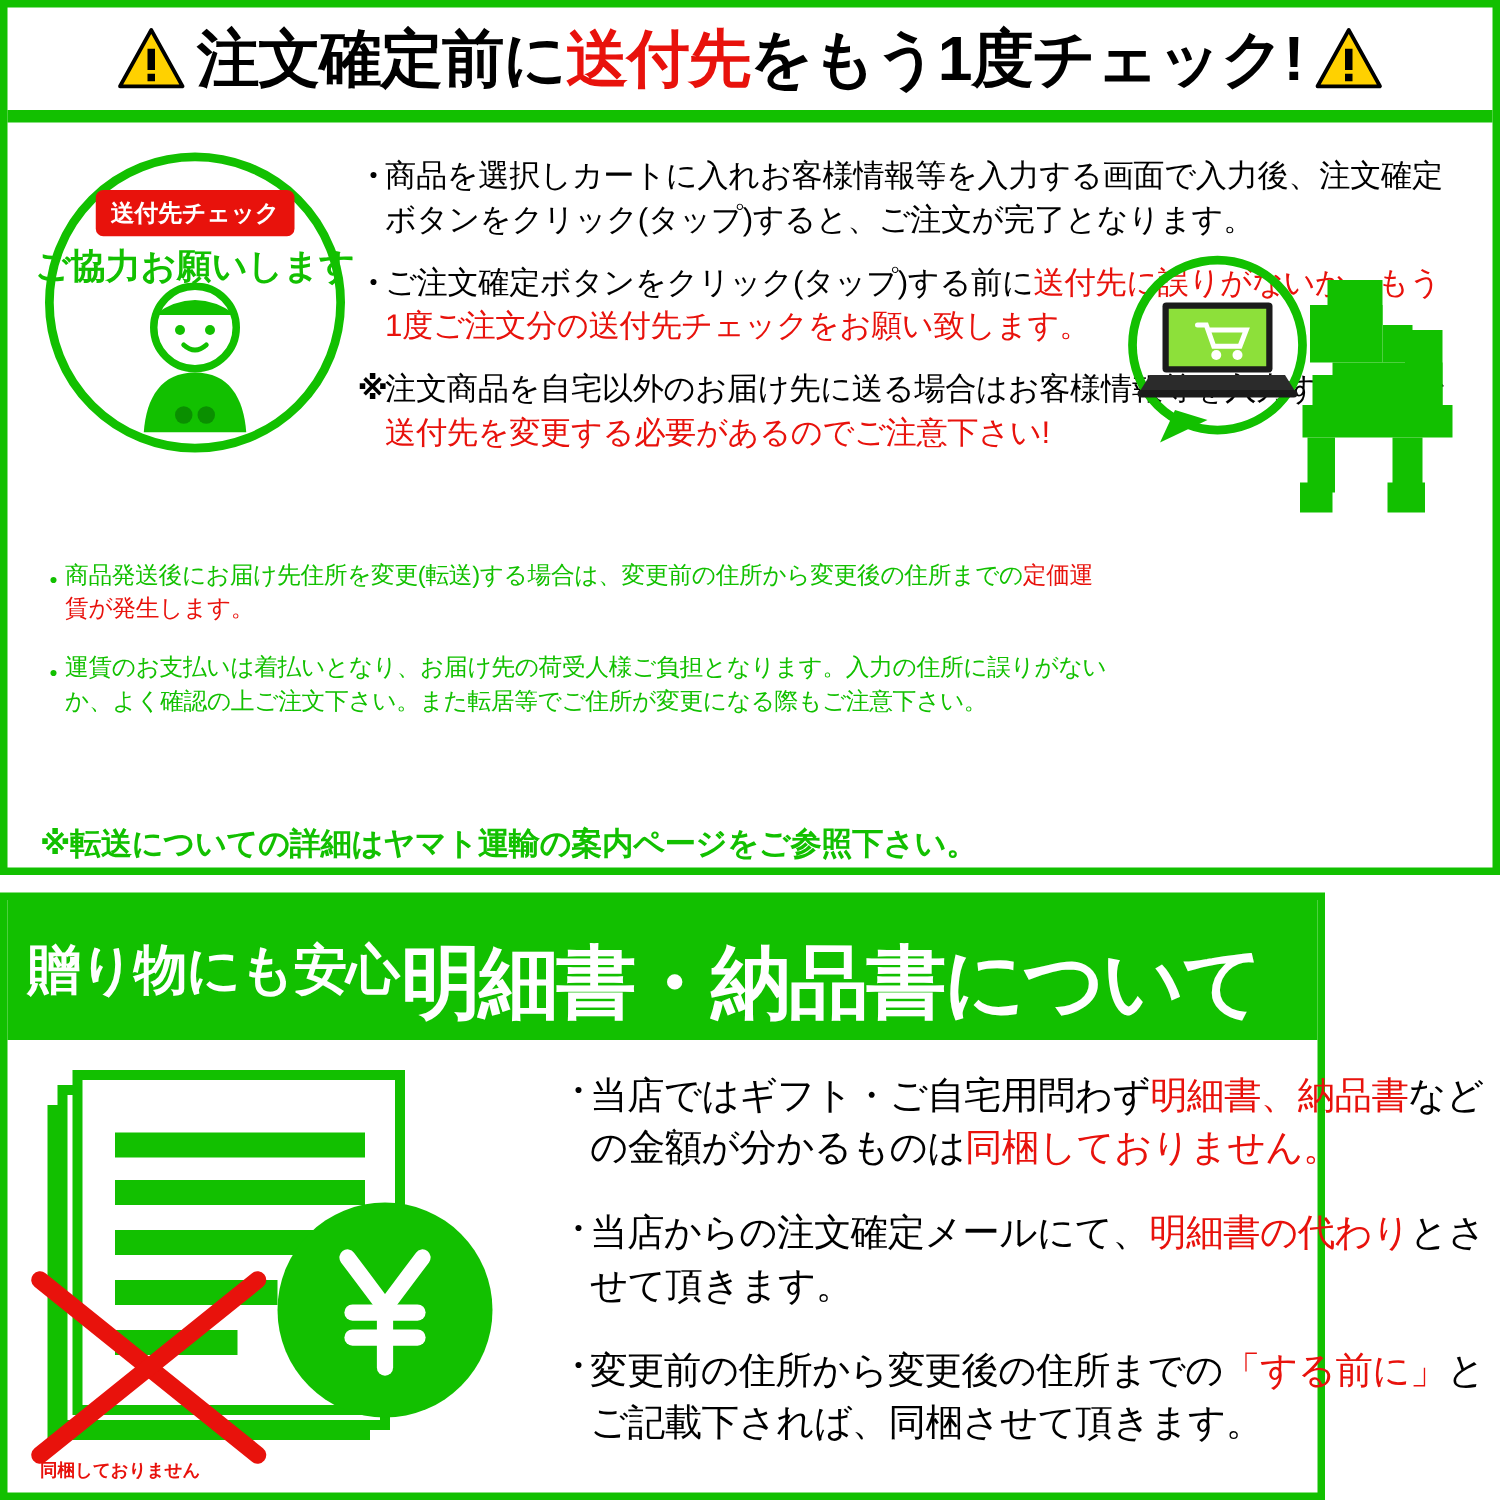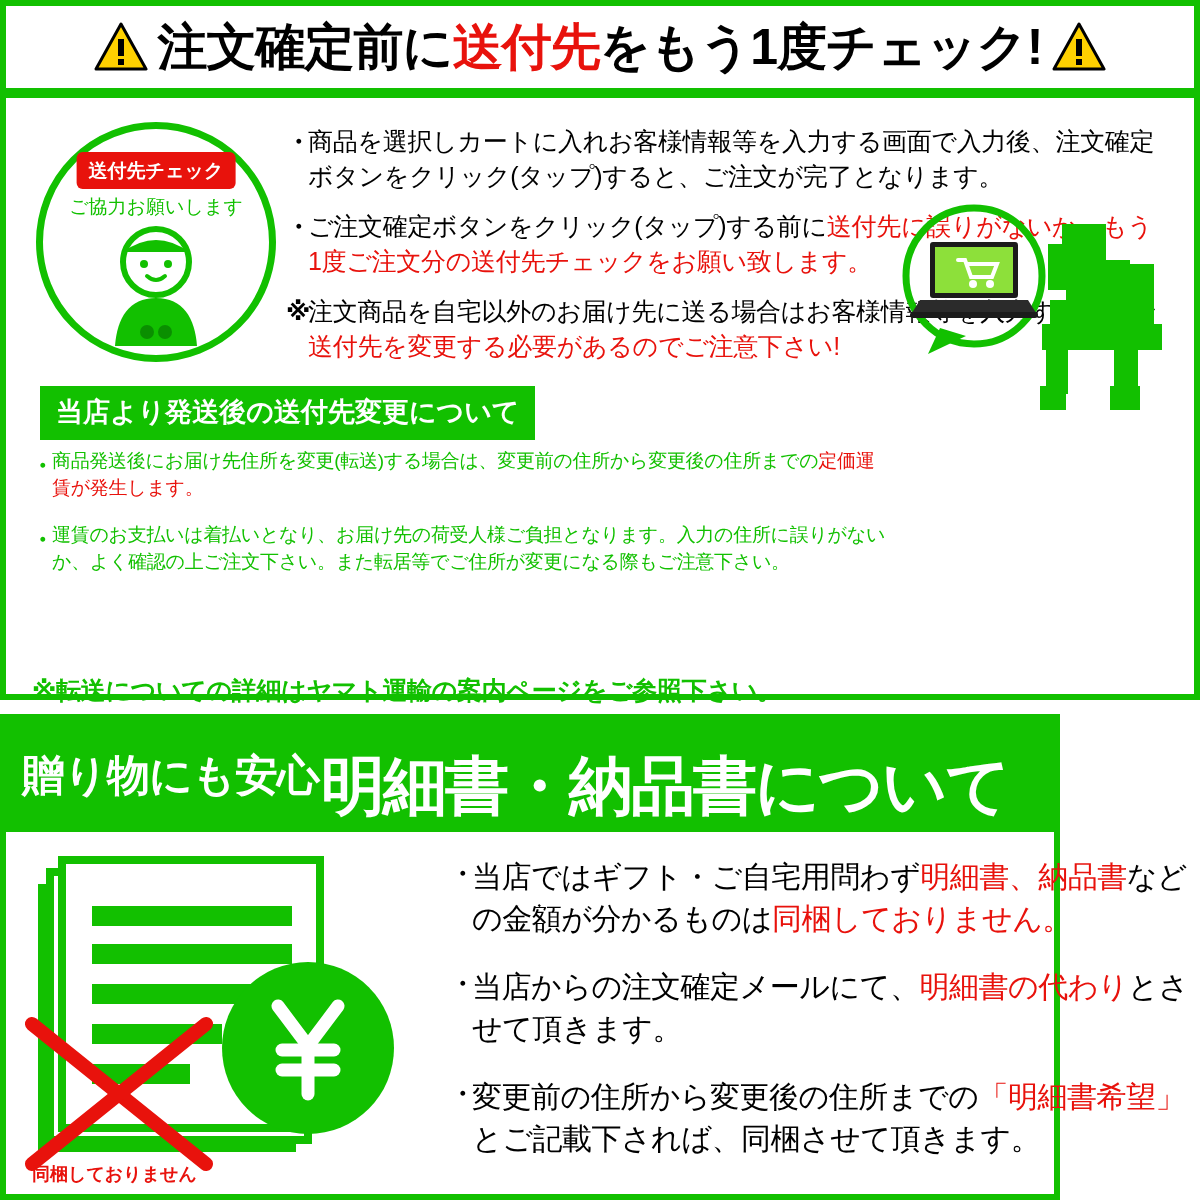--- a/index.html
+++ b/index.html
@@ -98,22 +98,22 @@
     padding: 6px 12px 5px;
     border-radius: 6px;
     white-space: nowrap;
   }
   .mascot-sub {
     position: absolute;
     left: 50%;
     transform: translateX(-50%);
     top: 72px;
     color: #12c000;
-    font-size: 19px;
-    font-weight: normal;
+    font-size: 28px;
+    font-weight: bold;
     white-space: nowrap;
   }
   .mascot-person {
     position: absolute;
     left: 50%;
     transform: translateX(-50%);
     top: 104px;
   }
 
   
@@ -171,21 +171,20 @@
   .list-two .li .txt { font-size: 19px; line-height: 1.42; }
 
   .note-line {
     position: absolute;
     left: 26px;
     top: 560px;
     font-size: 25px;
     font-weight: bold;
     color: #12c000;
     letter-spacing: -0.3px;
-    margin-top: 16px;
   }
 
   
   .illus {
     position: absolute;
     right: 24px;
     top: 106px;
     width: 300px;
     height: 260px;
   }
@@ -233,21 +232,21 @@
     left: 10px;
     top: 6px;
     width: 420px;
     height: 350px;
   }
   .doc-caption {
     position: absolute;
     left: 16px;
     bottom: 2px;
     color: #e8120c;
-    font-size: 18px;
+    font-size: 14px;
     font-weight: bold;
   }
 
   .list-three {
     position: absolute;
     left: 444px;
     top: 24px;
     width: 740px;
   }
   .list-three .li { margin-bottom: 26px; }
@@ -314,21 +313,20 @@
         <div class="li">
           <span class="dot">・</span>
           <span class="txt"><span>ご注文確定ボタンをクリック(タップ)する前に</span><span class="red">送付先に誤りがないか、もう1度ご注文分の送付先チェックをお願い致します。</span></span>
         </div>
         <div class="li">
           <span class="dot">※</span>
           <span class="txt"><span>注文商品を自宅以外のお届け先に送る場合はお客様情報等を入力する画面で</span><span class="red">送付先を変更する必要があるのでご注意下さい!</span></span>
         </div>
       </div>
 
-      <div class="tag-head">当店より発送後の送付先変更について</div>
 
       <div class="list-two">
         <div class="li green">
           <span class="dot">・</span>
           <span class="txt"><span>商品発送後にお届け先住所を変更(転送)する場合は、変更前の住所から変更後の住所までの</span><span class="red">定価運賃が発生します。</span></span>
         </div>
         <div class="li green">
           <span class="dot">・</span>
           <span class="txt"><span>運賃のお支払いは着払いとなり、お届け先の荷受人様ご負担となります。入力の住所に誤りがないか、よく確認の上ご注文下さい。また転居等でご住所が変更になる際もご注意下さい。</span></span>
         </div>
@@ -414,20 +412,20 @@
         <div class="li">
           <span class="dot">・</span>
           <span class="txt"><span>当店ではギフト・ご自宅用問わず</span><span class="red">明細書、納品書</span><span>などの金額が分かるものは</span><span class="red">同梱しておりません。</span></span>
         </div>
         <div class="li">
           <span class="dot">・</span>
           <span class="txt"><span>当店からの注文確定メールにて、</span><span class="red">明細書の代わり</span><span>とさせて頂きます。</span></span>
         </div>
         <div class="li">
           <span class="dot">・</span>
-          <span class="txt"><span>変更前の住所から変更後の住所までの</span><span class="red">「明細書希望」</span><span>とご記載下されば、同梱させて頂きます。</span></span>
+          <span class="txt"><span>変更前の住所から変更後の住所までの</span><span class="red">「する前に」</span><span>とご記載下されば、同梱させて頂きます。</span></span>
         </div>
       </div>
 
     </div>
   </div>
 
 </div>
 
 </body></html>

